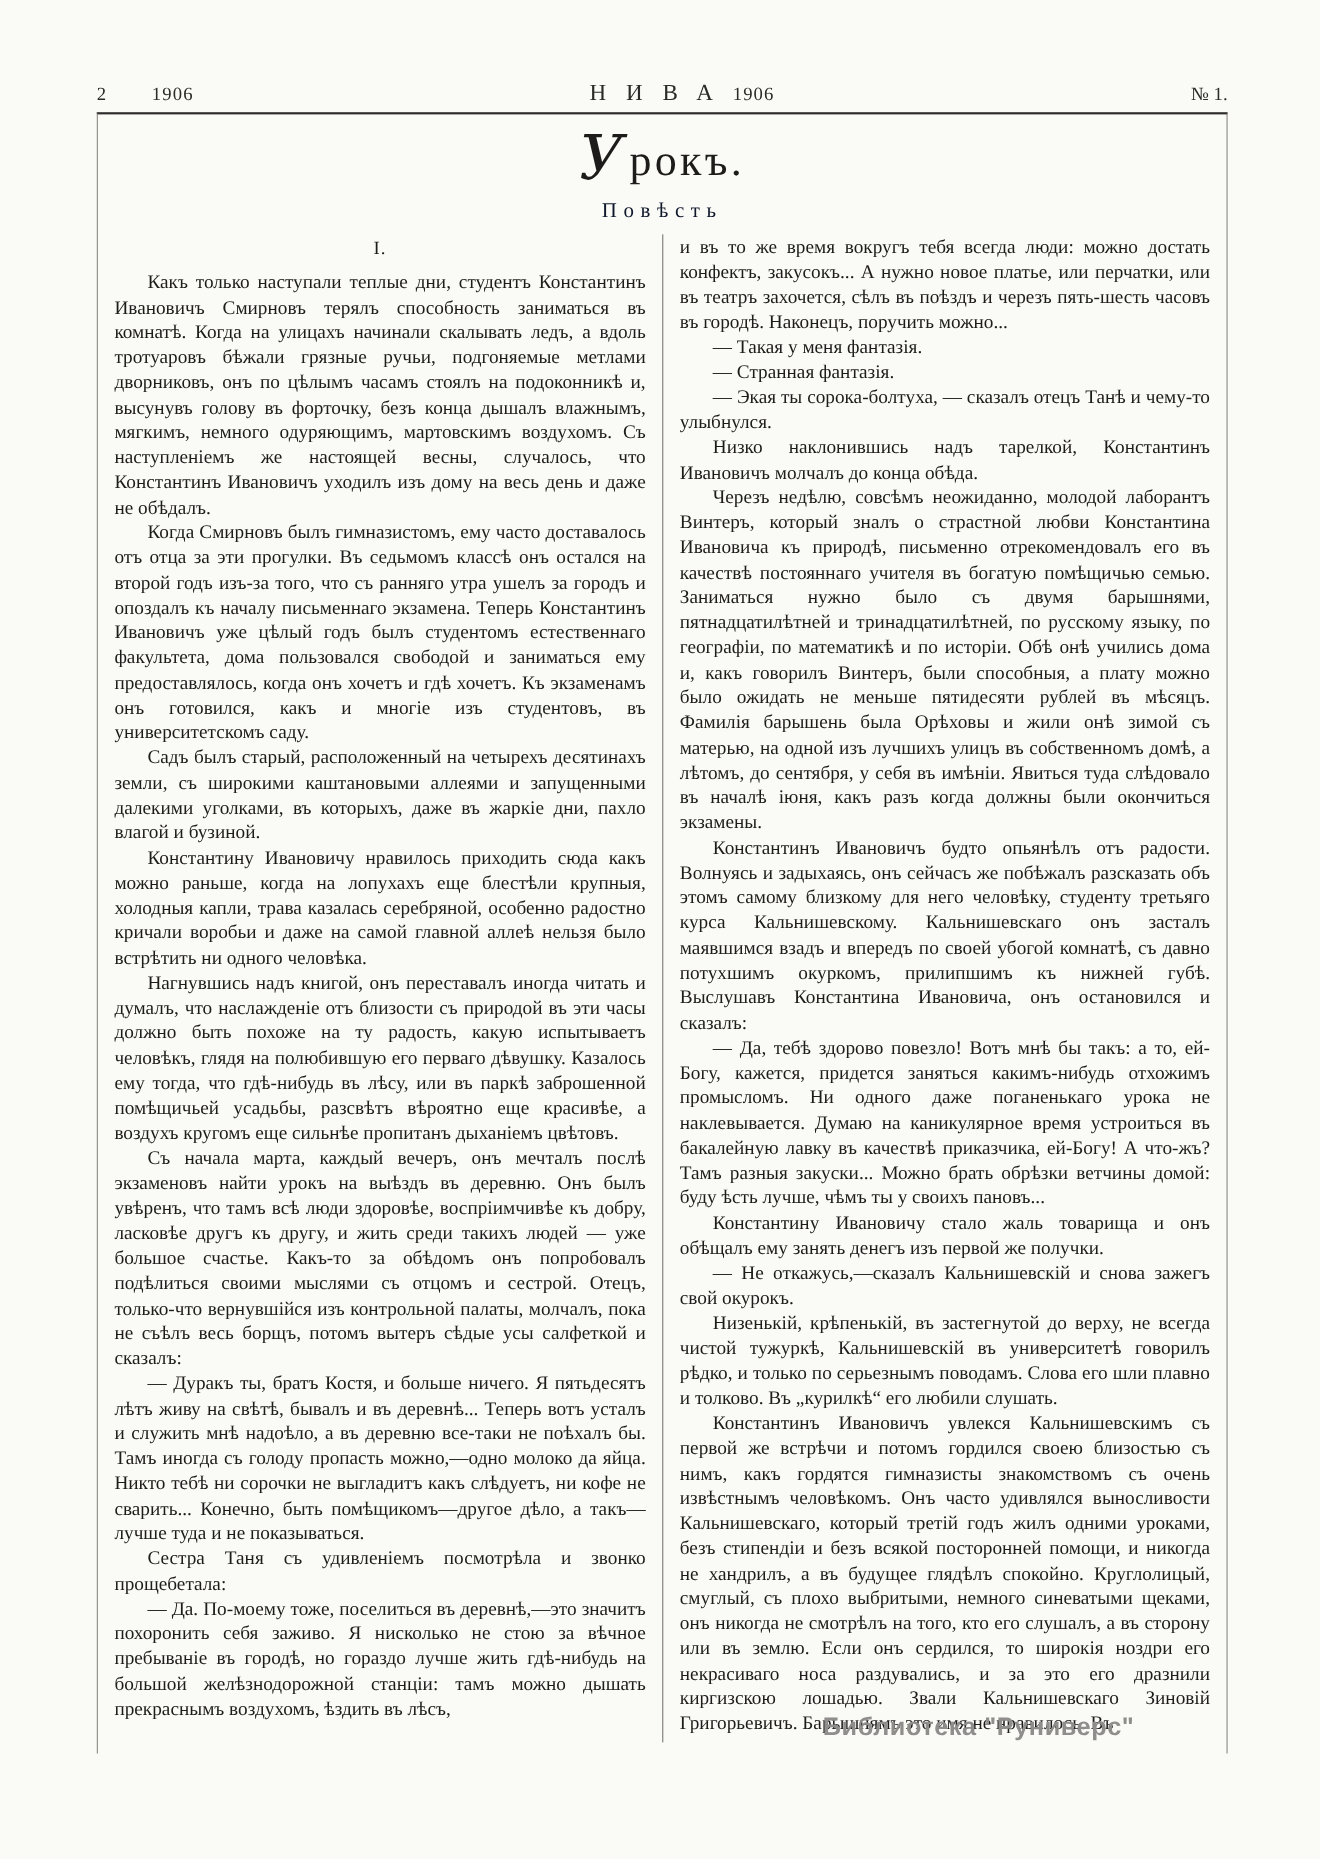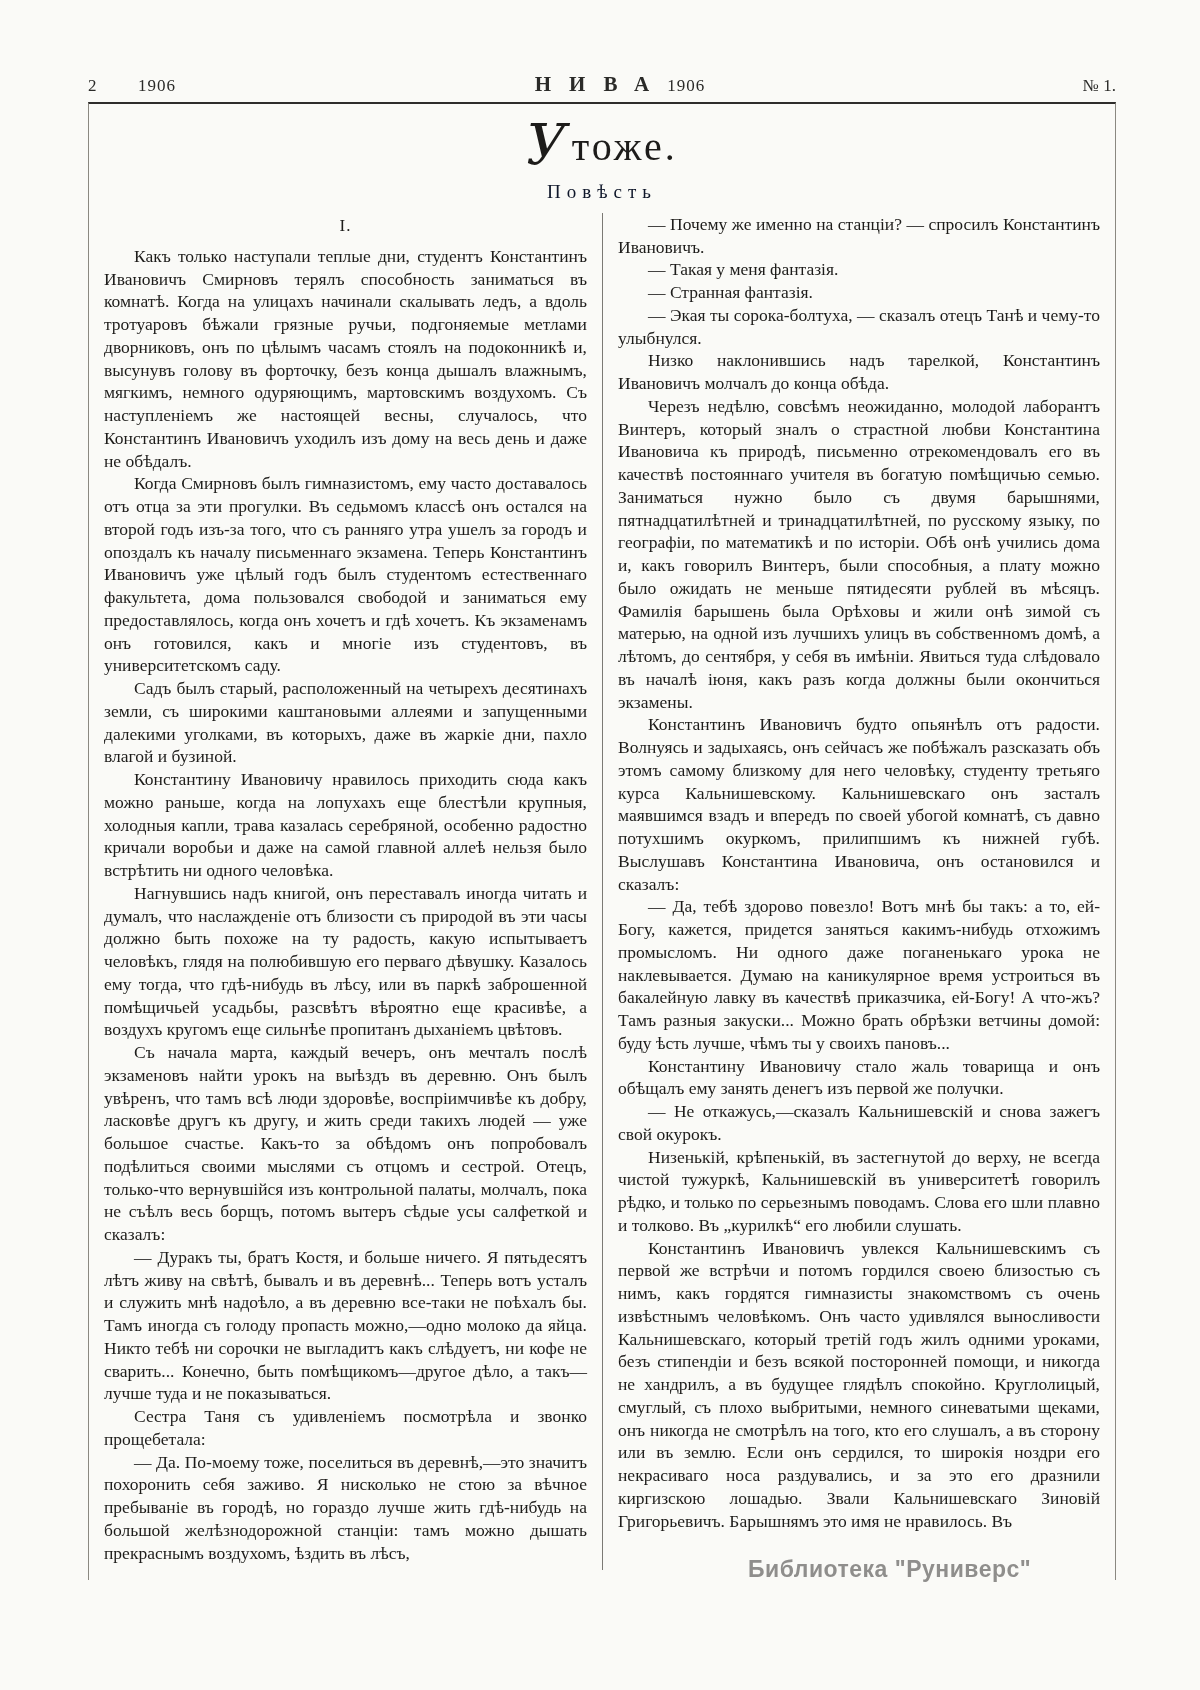--- a/index.html
+++ b/index.html
@@ -22,21 +22,21 @@
     font-size: 17px;
     color: #2a2a28;
   }
   .header .pg { text-align: left; }
   .header .yr { letter-spacing: 1px; }
   .header .journal {
     text-align: center;
     font-size: 21px;
     letter-spacing: 18px;
     padding-left: 18px; 
-    font-weight: 700;
+    font-weight: 400;
   }
   .header .issue { text-align: right; }
 
   
   .content {
     position: absolute; top: 102px; left: 88px; right: 84px;
     border-top: 2px solid #2e2d2b;
     border-left: 1px solid #8a8881;
     border-right: 1px solid #8a8881;
     min-height: 1452px;
@@ -107,42 +107,42 @@
     <span class="pg">2</span>
     <span class="yr">1906</span>
     <span class="journal">НИВА</span>
     <span class="yr">1906</span>
     <span class="issue">№ 1.</span>
   </div>
 
   <div class="content">
 
     <div class="title-block">
-      <h1 class="story-title"><span class="initial">У</span><span>тоже.</span></h1>
+      <h1 class="story-title"><span class="initial">У</span><span>рокъ.</span></h1>
       <div class="subtitle">Повѣсть</div>
     </div>
 
     <div class="columns">
       <div class="col col-left">
         <div class="chapter">I.</div>
         <div>
             <p class="para">Какъ только наступали теплые дни, студентъ Константинъ Ивановичъ Смирновъ терялъ способность заниматься въ комнатѣ. Когда на улицахъ начинали скалывать ледъ, а вдоль тротуаровъ бѣжали грязные ручьи, подгоняемые метлами дворниковъ, онъ по цѣлымъ часамъ стоялъ на подоконникѣ и, высунувъ голову въ форточку, безъ конца дышалъ влажнымъ, мягкимъ, немного одуряющимъ, мартовскимъ воздухомъ. Съ наступленіемъ же настоящей весны, случалось, что Константинъ Ивановичъ уходилъ изъ дому на весь день и даже не обѣдалъ.</p>
             <p class="para">Когда Смирновъ былъ гимназистомъ, ему часто доставалось отъ отца за эти прогулки. Въ седьмомъ классѣ онъ остался на второй годъ изъ-за того, что съ ранняго утра ушелъ за городъ и опоздалъ къ началу письменнаго экзамена. Теперь Константинъ Ивановичъ уже цѣлый годъ былъ студентомъ естественнаго факультета, дома пользовался свободой и заниматься ему предоставлялось, когда онъ хочетъ и гдѣ хочетъ. Къ экзаменамъ онъ готовился, какъ и многіе изъ студентовъ, въ университетскомъ саду.</p>
             <p class="para">Садъ былъ старый, расположенный на четырехъ десятинахъ земли, съ широкими каштановыми аллеями и запущенными далекими уголками, въ которыхъ, даже въ жаркіе дни, пахло влагой и бузиной.</p>
             <p class="para">Константину Ивановичу нравилось приходить сюда какъ можно раньше, когда на лопухахъ еще блестѣли крупныя, холодныя капли, трава казалась серебряной, особенно радостно кричали воробьи и даже на самой главной аллеѣ нельзя было встрѣтить ни одного человѣка.</p>
             <p class="para">Нагнувшись надъ книгой, онъ переставалъ иногда читать и думалъ, что наслажденіе отъ близости съ природой въ эти часы должно быть похоже на ту радость, какую испытываетъ человѣкъ, глядя на полюбившую его перваго дѣвушку. Казалось ему тогда, что гдѣ-нибудь въ лѣсу, или въ паркѣ заброшенной помѣщичьей усадьбы, разсвѣтъ вѣроятно еще красивѣе, а воздухъ кругомъ еще сильнѣе пропитанъ дыханіемъ цвѣтовъ.</p>
             <p class="para">Съ начала марта, каждый вечеръ, онъ мечталъ послѣ экзаменовъ найти урокъ на выѣздъ въ деревню. Онъ былъ увѣренъ, что тамъ всѣ люди здоровѣе, воспріимчивѣе къ добру, ласковѣе другъ къ другу, и жить среди такихъ людей — уже большое счастье. Какъ-то за обѣдомъ онъ попробовалъ подѣлиться своими мыслями съ отцомъ и сестрой. Отецъ, только-что вернувшійся изъ контрольной палаты, молчалъ, пока не съѣлъ весь борщъ, потомъ вытеръ сѣдые усы салфеткой и сказалъ:</p>
             <p class="para">— Дуракъ ты, братъ Костя, и больше ничего. Я пятьдесятъ лѣтъ живу на свѣтѣ, бывалъ и въ деревнѣ... Теперь вотъ усталъ и служить мнѣ надоѣло, а въ деревню все-таки не поѣхалъ бы. Тамъ иногда съ голоду пропасть можно,—одно молоко да яйца. Никто тебѣ ни сорочки не выгладитъ какъ слѣдуетъ, ни кофе не сварить... Конечно, быть помѣщикомъ—другое дѣло, а такъ—лучше туда и не показываться.</p>
             <p class="para">Сестра Таня съ удивленіемъ посмотрѣла и звонко прощебетала:</p>
             <p class="para">— Да. По-моему тоже, поселиться въ деревнѣ,—это значитъ похоронить себя заживо. Я нисколько не стою за вѣчное пребываніе въ городѣ, но гораздо лучше жить гдѣ-нибудь на большой желѣзнодорожной станціи: тамъ можно дышать прекраснымъ воздухомъ, ѣздить въ лѣсъ,</p>
           </div>
       </div>
       <div class="col col-right">
         <div>
-            <p class="para">— Почему же именно на станціи? — спросилъ Константинъ Ивановичъ.</p>
+            <p class="para noindent">и въ то же время вокругъ тебя всегда люди: можно достать конфектъ, закусокъ... А нужно новое платье, или перчатки, или въ театръ захочется, сѣлъ въ поѣздъ и черезъ пять-шесть часовъ въ городѣ. Наконецъ, поручить можно...</p>
             <p class="para">— Такая у меня фантазія.</p>
             <p class="para">— Странная фантазія.</p>
             <p class="para">— Экая ты сорока-болтуха, — сказалъ отецъ Танѣ и чему-то улыбнулся.</p>
             <p class="para">Низко наклонившись надъ тарелкой, Константинъ Ивановичъ молчалъ до конца обѣда.</p>
             <p class="para">Черезъ недѣлю, совсѣмъ неожиданно, молодой лаборантъ Винтеръ, который зналъ о страстной любви Константина Ивановича къ природѣ, письменно отрекомендовалъ его въ качествѣ постояннаго учителя въ богатую помѣщичью семью. Заниматься нужно было съ двумя барышнями, пятнадцатилѣтней и тринадцатилѣтней, по русскому языку, по географіи, по математикѣ и по исторіи. Обѣ онѣ учились дома и, какъ говорилъ Винтеръ, были способныя, а плату можно было ожидать не меньше пятидесяти рублей въ мѣсяцъ. Фамилія барышень была Орѣховы и жили онѣ зимой съ матерью, на одной изъ лучшихъ улицъ въ собственномъ домѣ, а лѣтомъ, до сентября, у себя въ имѣніи. Явиться туда слѣдовало въ началѣ іюня, какъ разъ когда должны были окончиться экзамены.</p>
             <p class="para">Константинъ Ивановичъ будто опьянѣлъ отъ радости. Волнуясь и задыхаясь, онъ сейчасъ же побѣжалъ разсказать объ этомъ самому близкому для него человѣку, студенту третьяго курса Кальнишевскому. Кальнишевскаго онъ засталъ маявшимся взадъ и впередъ по своей убогой комнатѣ, съ давно потухшимъ окуркомъ, прилипшимъ къ нижней губѣ. Выслушавъ Константина Ивановича, онъ остановился и сказалъ:</p>
             <p class="para">— Да, тебѣ здорово повезло! Вотъ мнѣ бы такъ: а то, ей-Богу, кажется, придется заняться какимъ-нибудь отхожимъ промысломъ. Ни одного даже поганенькаго урока не наклевывается. Думаю на каникулярное время устроиться въ бакалейную лавку въ качествѣ приказчика, ей-Богу! А что-жъ? Тамъ разныя закуски... Можно брать обрѣзки ветчины домой: буду ѣсть лучше, чѣмъ ты у своихъ пановъ...</p>
             <p class="para">Константину Ивановичу стало жаль товарища и онъ обѣщалъ ему занять денегъ изъ первой же получки.</p>
             <p class="para">— Не откажусь,—сказалъ Кальнишевскій и снова зажегъ свой окурокъ.</p>
             <p class="para">Низенькій, крѣпенькій, въ застегнутой до верху, не всегда чистой тужуркѣ, Кальнишевскій въ университетѣ говорилъ рѣдко, и только по серьезнымъ поводамъ. Слова его шли плавно и толково. Въ „курилкѣ“ его любили слушать.</p>

